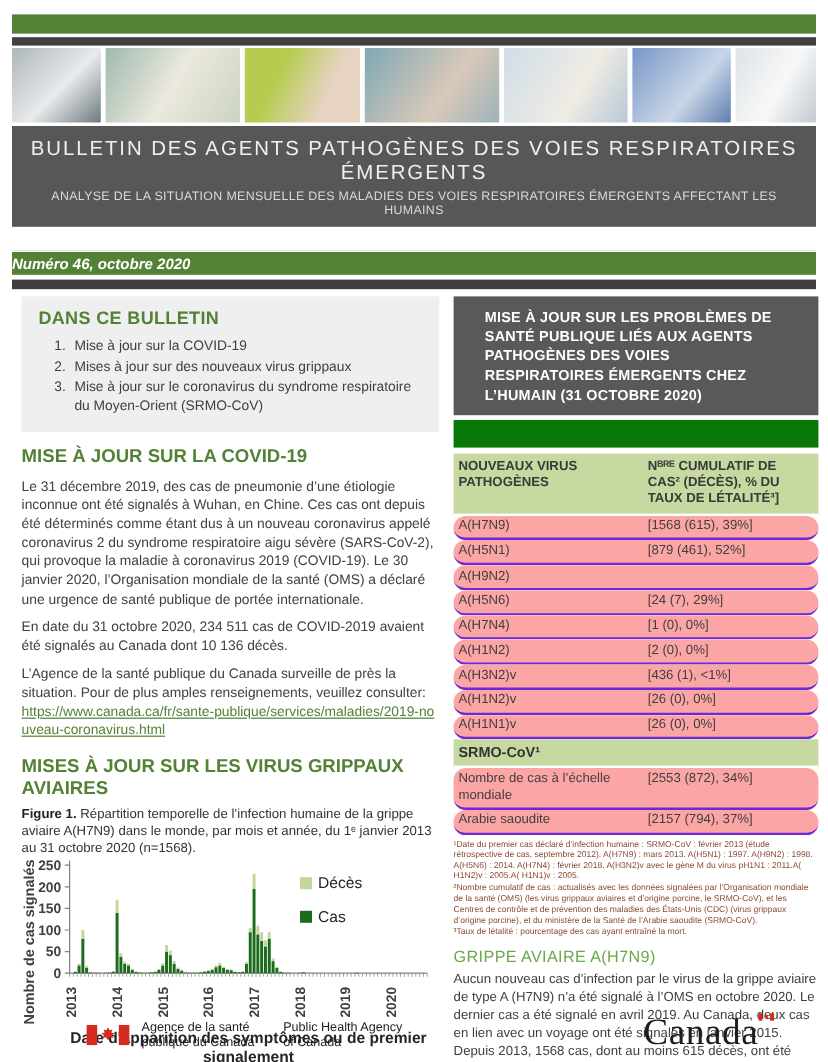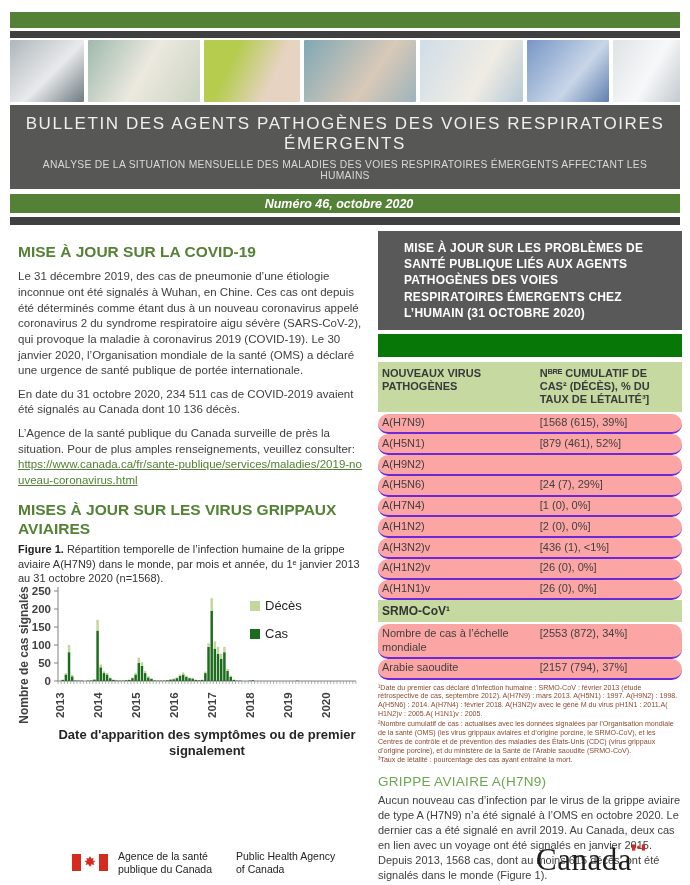--- a/index.html
+++ b/index.html
@@ -14,22 +14,22 @@
   .p1{background:linear-gradient(135deg,#aeb6ba,#e8eaec 55%,#6d7a80);}
   .p2{background:linear-gradient(120deg,#9fb9ad,#ece9df 50%,#cbd3c2);flex-grow:1.5;}
   .p3{background:linear-gradient(115deg,#b5cc4e 30%,#e6d3c2 70%);flex-grow:1.3;}
   .p4{background:linear-gradient(125deg,#7fa8b5,#d9c9b8 60%,#9db3ba);flex-grow:1.5;}
   .p5{background:linear-gradient(120deg,#cfdde8,#f0ece4 60%,#b7c9d6);flex-grow:1.4;}
   .p6{background:linear-gradient(130deg,#7796c6,#c9d6e8 60%,#5f7fae);flex-grow:1.1;}
   .p7{background:linear-gradient(120deg,#dfe3e6,#f7f8f9 55%,#c3cacf);flex-grow:0.9;}
   .banner{background:#575756;margin-top:3px;text-align:center;padding:9px 8px 8px 8px;}
   .banner-title{color:#efefef;font-size:17px;letter-spacing:1.6px;font-weight:400;}
   .banner-sub{color:#d9d9d9;font-size:10.3px;letter-spacing:0.3px;margin-top:5px;}
-  .issue-bar{background:#538135;margin-top:4px;height:19px;display:flex;align-items:center;
-             justify-content:center;padding-right:12px;border-top:1px solid #fff;border-bottom:1px solid #fff;}
+  .issue-bar{background:#538135;margin-top:20px;height:19px;display:flex;align-items:center;
+             justify-content:flex-start;padding-right:12px;border-top:1px solid #fff;border-bottom:1px solid #fff;}
   .issue-text{color:#fff;font-size:12.5px;font-weight:700;font-style:italic;}
   
   .main{display:flex;gap:12px;padding:6px 8px 0 18px;}
   .col-left{width:348px;flex:none;}
   .col-right{flex:1;min-width:0;}
   
   .bulletin-box{background:#efefef;padding:10px 12px 12px 14px;}
   .bulletin-h{color:#538135;font-size:15px;font-weight:600;letter-spacing:0.3px;}
   .bulletin-box ol{margin:7px 0 0 0;padding-left:26px;font-size:11.5px;line-height:1.4;color:#404040;}
   .bulletin-box li{padding-left:4px;margin-bottom:1px;}
@@ -92,20 +92,28 @@
 
     <div class="issue-bar">
       <span class="issue-text">Numéro 46, octobre 2020</span>
     </div>
     <div class="bar-dark" style="height:8px;"></div>
   </div>
 
   <div class="main">
 
     <div class="col-left">
+      <div class="bulletin-box">
+        <div class="bulletin-h">DANS CE BULLETIN</div>
+        <ol>
+          <li>Mise à jour sur la COVID-19</li>
+          <li>Mises à jour sur des nouveaux virus grippaux</li>
+          <li>Mise à jour sur le coronavirus du syndrome respiratoire du Moyen-Orient (SRMO-CoV)</li>
+        </ol>
+      </div>
 
       <h2 class="sec">MISE À JOUR SUR LA COVID-19</h2>
       <div class="para">Le 31 décembre 2019, des cas de pneumonie d’une étiologie inconnue ont été signalés à Wuhan, en Chine. Ces cas ont depuis été déterminés comme étant dus à un nouveau coronavirus appelé coronavirus 2 du syndrome respiratoire aigu sévère (SARS-CoV-2), qui provoque la maladie à coronavirus 2019 (COVID-19). Le 30 janvier 2020, l’Organisation mondiale de la santé (OMS) a déclaré une urgence de santé publique de portée internationale.</div>
       <div class="para">En date du 31 octobre 2020, 234 511 cas de COVID-2019 avaient été signalés au Canada dont 10 136 décès.</div>
       <div class="para">
         <span>L’Agence de la santé publique du Canada surveille de près la situation. Pour de plus amples renseignements, veuillez consulter:</span><br>
         <a href="#" class="link">https://www.canada.ca/fr/sante-publique/services/maladies/2019-nouveau-coronavirus.html</a>
       </div>
 
       <h2 class="sec">MISES À JOUR SUR LES VIRUS GRIPPAUX AVIAIRES</h2>

